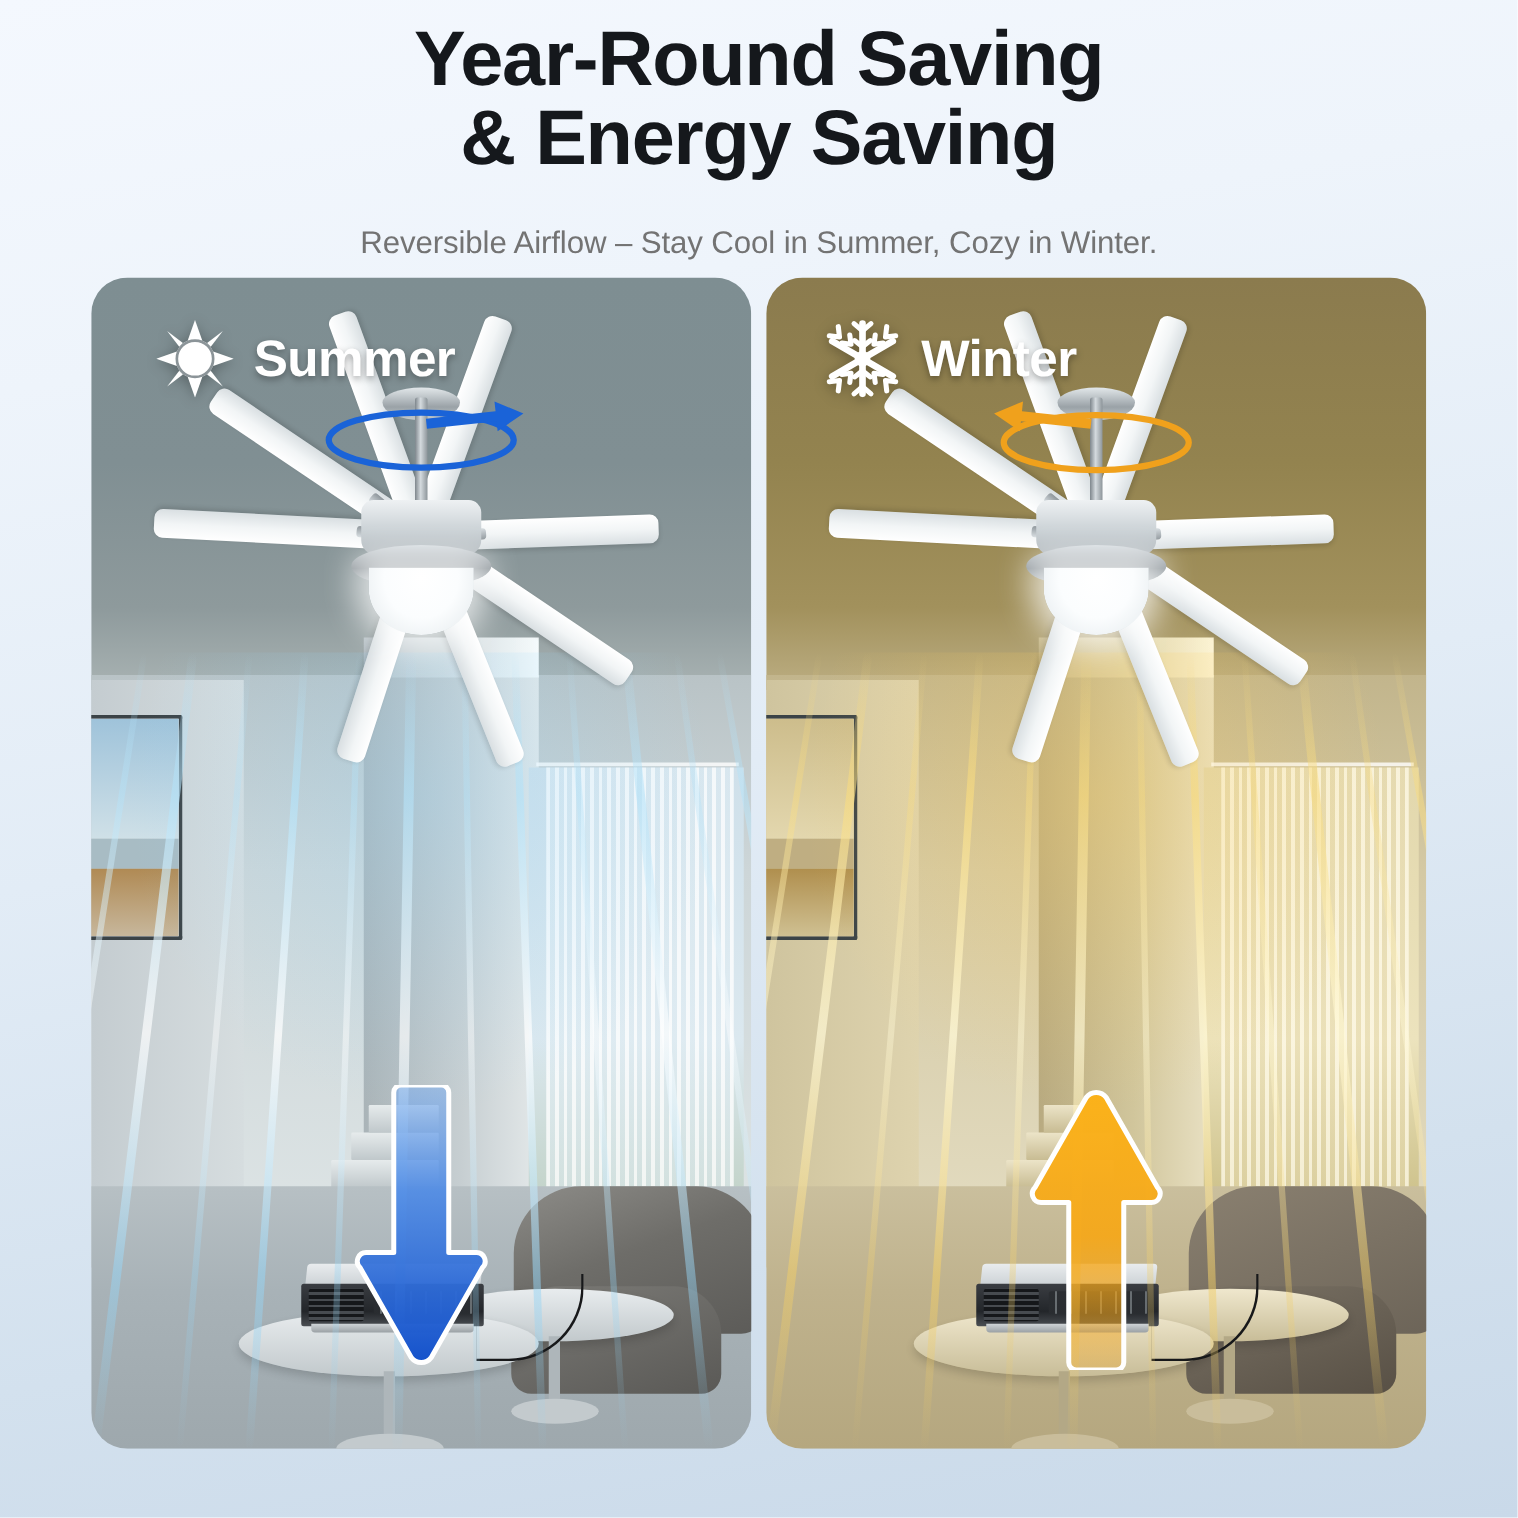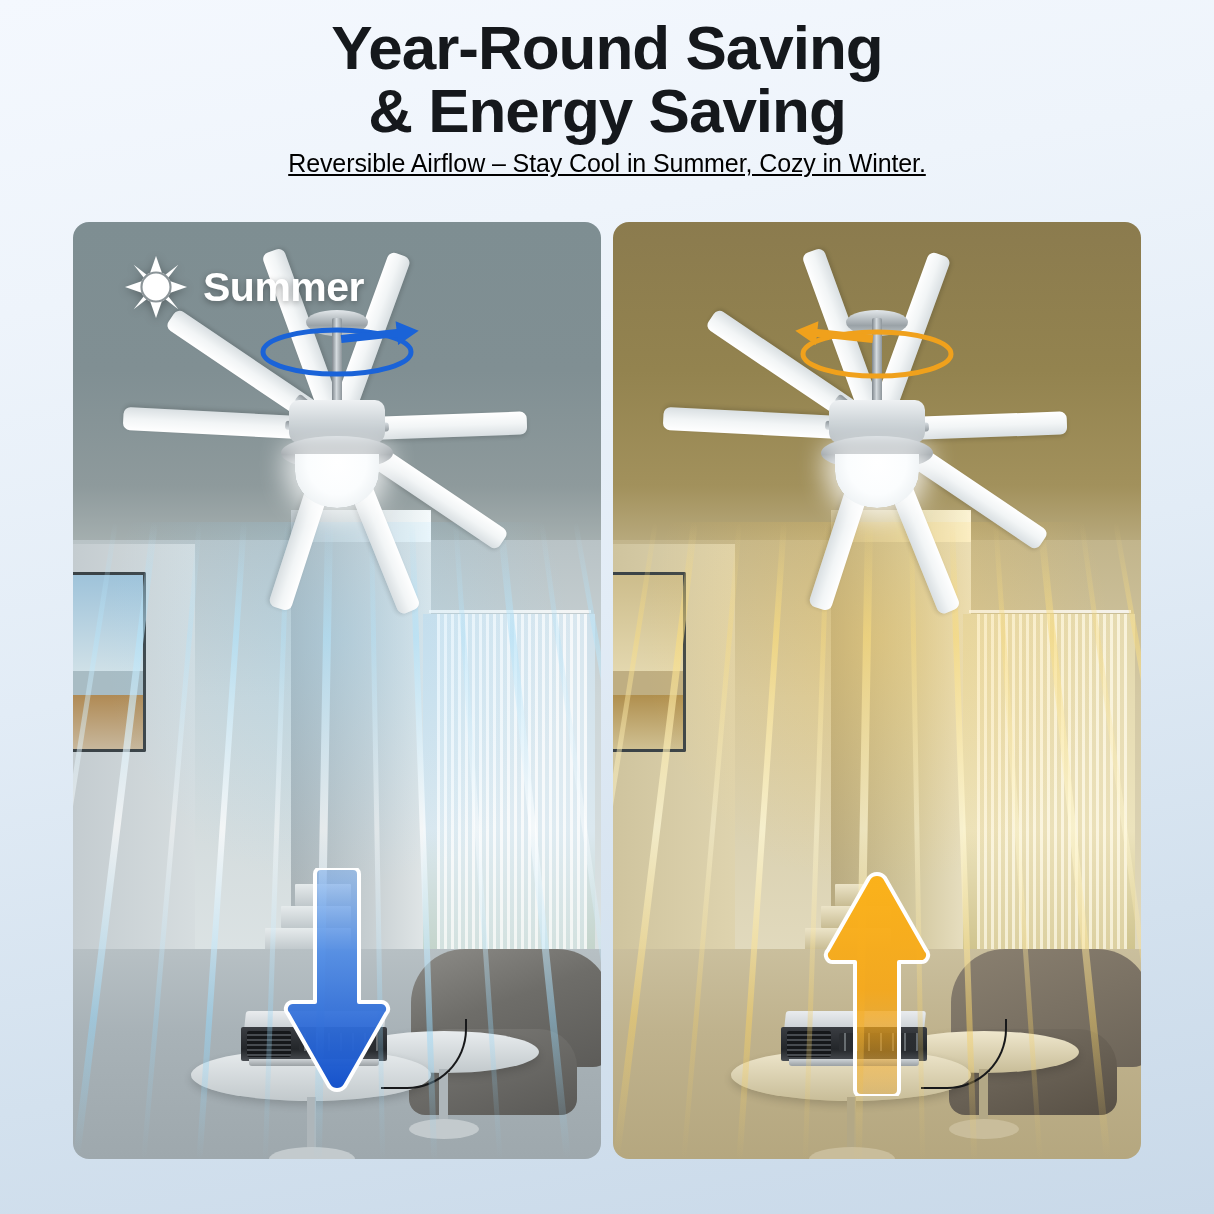--- a/index.html
+++ b/index.html
@@ -11,34 +11,33 @@
   }
 
   
   #header { width:1214px; padding-top:16px; text-align:center; }
   #title {
     font-size:62px; font-weight:bold; color:#15181c;
     line-height:1.02; letter-spacing:-1px;
   }
   #title .ln { display:block; }
   #subtitle {
-    margin-top:7px; font-size:25px; color:#000000; font-weight:400;
+    margin-top:38px; font-size:25px; color:#737373; font-weight:400;
     letter-spacing:-0.1px;
-    text-decoration:underline;
   }
 
   
   #panels {
     position:absolute; left:73px; top:222px;
     width:1069px; height:937px;
     display:flex; gap:12px;
   }
   .panel {
     position:relative; width:528px; height:937px;
-    border-radius:16px; overflow:hidden;
+    border-radius:29px; overflow:hidden;
   }
 
   
   .room { position:absolute; inset:0; }
 
   .ceiling { position:absolute; left:0; top:0; width:100%; height:330px; }
   .sum .ceiling { background:linear-gradient(180deg,#7e8e92 0%,#808f93 45%,#8e9a9c 80%,#a9b3b3 100%); }
   .win .ceiling { background:linear-gradient(180deg,#8b7b4e 0%,#93834f 45%,#a2915c 80%,#bcae83 100%); }
 
   .wallback { position:absolute; left:0; top:318px; width:100%; height:450px; }
@@ -394,20 +393,39 @@
       <div class="hubring"></div>
       <div class="lightkit"></div>
       <div class="rotate">
         <svg viewBox="0 0 176 56">
           <ellipse cx="88" cy="32" rx="74" ry="22" fill="none" stroke="#f0a11c" stroke-width="5"></ellipse>
           <path d="M84 10 L28 10 L28 2 L6 14 L28 26 L28 18 L84 18 Z" fill="#f0a11c" transform="rotate(6 56 14)"></path>
         </svg>
       </div>
     </div>
 
+    <div class="badge">
+      <svg class="badge-icon" viewBox="0 0 64 64">
+        <g stroke="#ffffff" stroke-width="5.5" stroke-linecap="round" fill="none">
+          <line x1="32" y1="3" x2="32" y2="61"></line>
+          <line x1="7" y1="17.5" x2="57" y2="46.5"></line>
+          <line x1="7" y1="46.5" x2="57" y2="17.5"></line>
+        </g>
+        <g stroke="#ffffff" stroke-width="4.2" stroke-linecap="round" fill="none">
+          <path d="M32 9 L25 3 M32 9 L39 3 M32 55 L25 61 M32 55 L39 61"></path>
+          <path d="M32 22 L25.5 17 M32 22 L38.5 17 M32 42 L25.5 47 M32 42 L38.5 47"></path>
+          <path d="M13 14 L12 5.5 M13 14 L4.6 13 M51 50 L52 58.5 M51 50 L59.4 51"></path>
+          <path d="M22.5 20 L21.5 12.5 M22.5 20 L15 19 M41.5 44 L42.5 51.5 M41.5 44 L49 45"></path>
+          <path d="M13 50 L12 58.5 M13 50 L4.6 51 M51 14 L52 5.5 M51 14 L59.4 13"></path>
+          <path d="M22.5 44 L21.5 51.5 M22.5 44 L15 45 M41.5 20 L42.5 12.5 M41.5 20 L49 19"></path>
+        </g>
+        <circle cx="32" cy="32" r="6.5" fill="#ffffff"></circle>
+      </svg>
+      <span class="badge-label">Winter</span>
+    </div>
 
     <div class="bigarrow">
       <svg viewBox="0 0 112 226">
         <defs>
           <linearGradient id="gorange" x1="0" y1="0" x2="0" y2="1">
             <stop offset="0%" stop-color="#fbb21a"></stop>
             <stop offset="52%" stop-color="#f6a717" stop-opacity=".92"></stop>
             <stop offset="100%" stop-color="#f2a318" stop-opacity=".30"></stop>
           </linearGradient>
         </defs>

